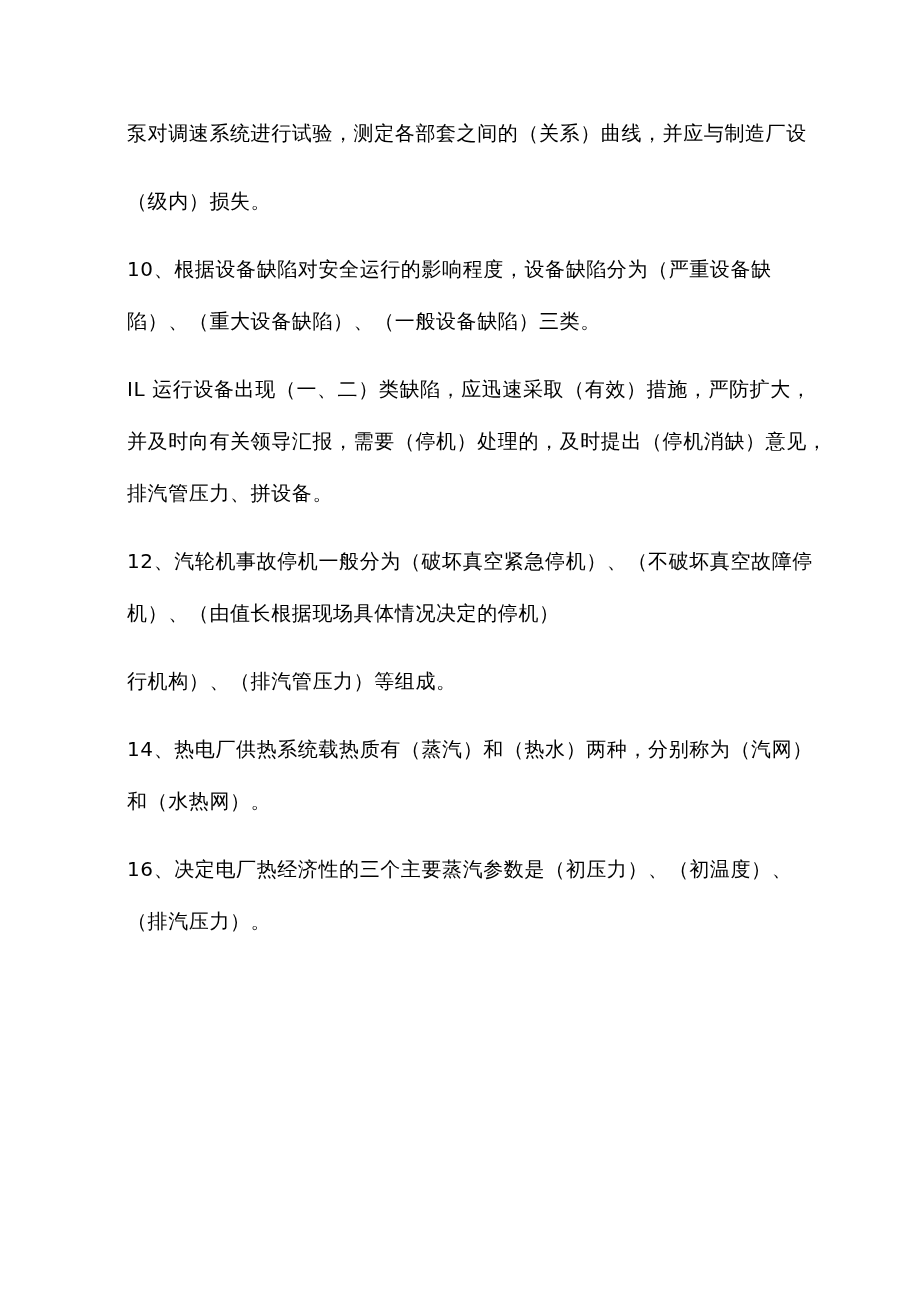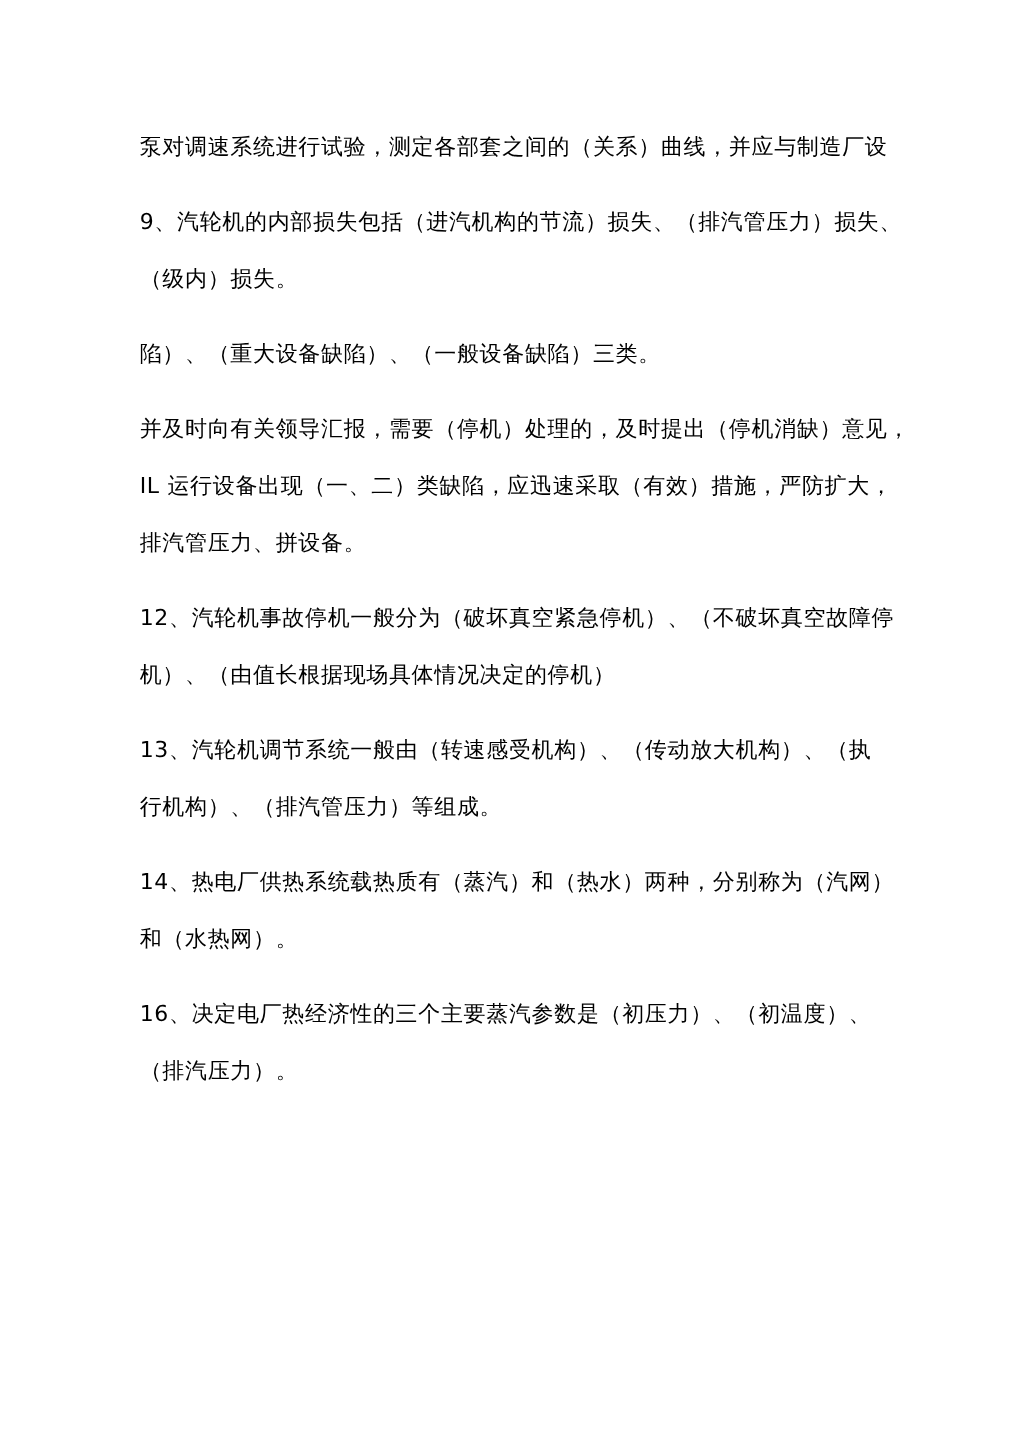--- a/index.html
+++ b/index.html
@@ -36,37 +36,36 @@
 </style>
 </head>
 <body>
 
 <div class="page">
   <div class="content" id="doc-content">
       <div class="paragraph">
         <div class="line">泵对调速系统进行试验，测定各部套之间的（关系）曲线，并应与制造厂设</div>
       </div>
       <div class="paragraph">
-        <div class="line">9、汽轮机的内部损失包括（进汽机构的节流）损失、（排汽管压力）损失、</div>
         <div class="line">（级内）损失。</div>
       </div>
       <div class="paragraph">
+        <div class="line">10、根据设备缺陷对安全运行的影响程度，设备缺陷分为（严重设备缺</div>
         <div class="line">陷）、（重大设备缺陷）、（一般设备缺陷）三类。</div>
       </div>
       <div class="paragraph">
+        <div class="line">IL 运行设备出现（一、二）类缺陷，应迅速采取（有效）措施，严防扩大，</div>
         <div class="line">并及时向有关领导汇报，需要（停机）处理的，及时提出（停机消缺）意见，</div>
-        <div class="line">IL 运行设备出现（一、二）类缺陷，应迅速采取（有效）措施，严防扩大，</div>
         <div class="line">排汽管压力、拼设备。</div>
       </div>
       <div class="paragraph">
         <div class="line">12、汽轮机事故停机一般分为（破坏真空紧急停机）、（不破坏真空故障停</div>
         <div class="line">机）、（由值长根据现场具体情况决定的停机）</div>
       </div>
       <div class="paragraph">
-        <div class="line">13、汽轮机调节系统一般由（转速感受机构）、（传动放大机构）、（执</div>
         <div class="line">行机构）、（排汽管压力）等组成。</div>
       </div>
       <div class="paragraph">
         <div class="line">14、热电厂供热系统载热质有（蒸汽）和（热水）两种，分别称为（汽网）</div>
         <div class="line">和（水热网）。</div>
       </div>
       <div class="paragraph">
         <div class="line">16、决定电厂热经济性的三个主要蒸汽参数是（初压力）、（初温度）、</div>
         <div class="line">（排汽压力）。</div>
       </div>

